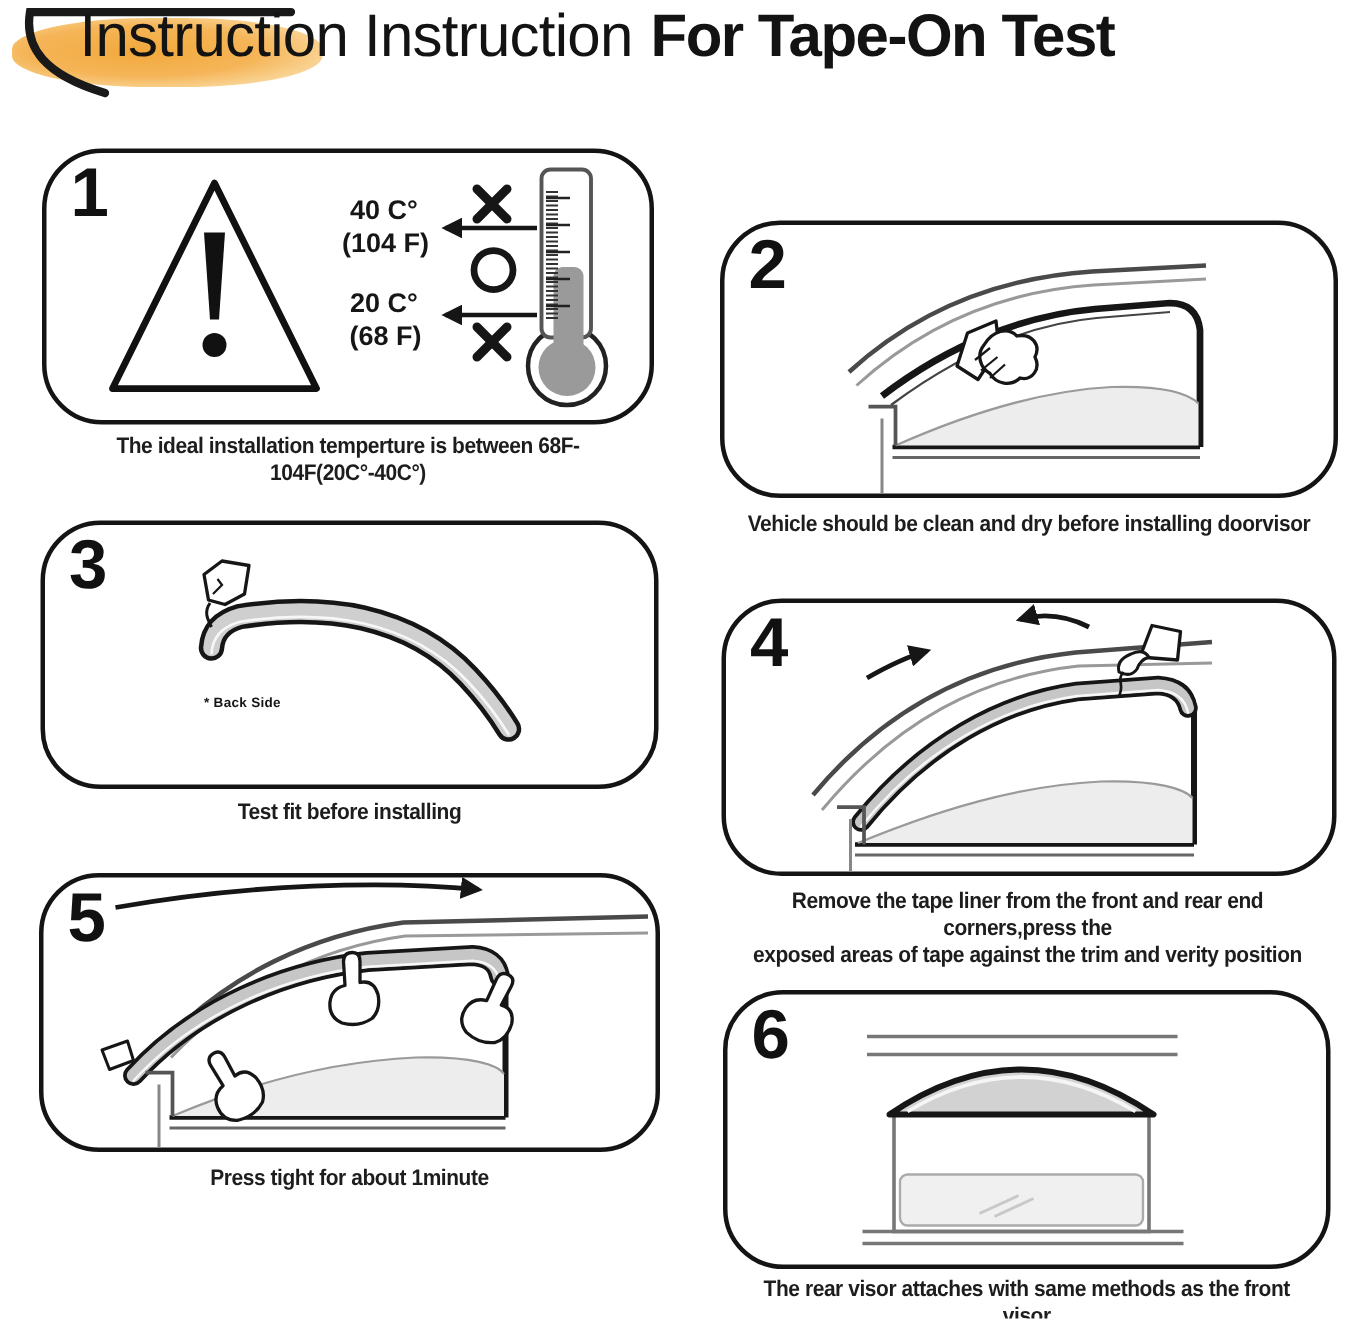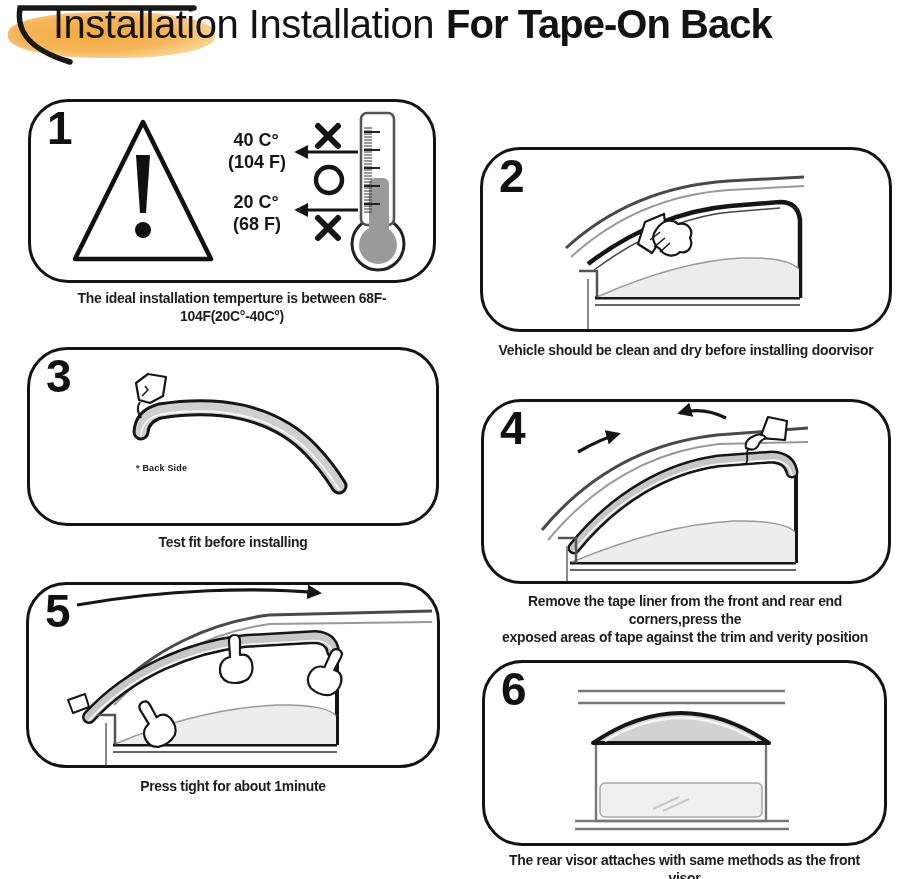--- a/index.html
+++ b/index.html
@@ -35,21 +35,21 @@
   .t-back { font-size:9px; letter-spacing:0.2px; }
 </style>
 </head>
 <body>
 
 <div class="titlebar">
   <div class="logo-blob"></div>
   <svg class="logo-swoosh" width="200" height="70" viewBox="0 0 200 70">
     <path d="M190 8 L16 8 C12 32 26 50 66 62" fill="none" stroke="#191919" stroke-width="5.5" stroke-linecap="round"></path>
   </svg>
-  <h1><span>Installation Installation</span><strong>For Tape-On Back</strong></h1>
+  <h1><span>Instruction Instruction</span><strong>For Tape-On Test</strong></h1>
 </div>
 
 <div class="panel" style="left:28px; top:99px; width:402px; height:178px;">
   <svg viewBox="0 0 402 178">
     <defs>
       <marker id="ah1" viewBox="0 0 10 10" refX="8" refY="5" markerWidth="4.6" markerHeight="4.6" orient="auto">
         <path d="M0 0 L10 5 L0 10 Z" fill="#161616"></path>
       </marker>
     </defs>
     <g>

